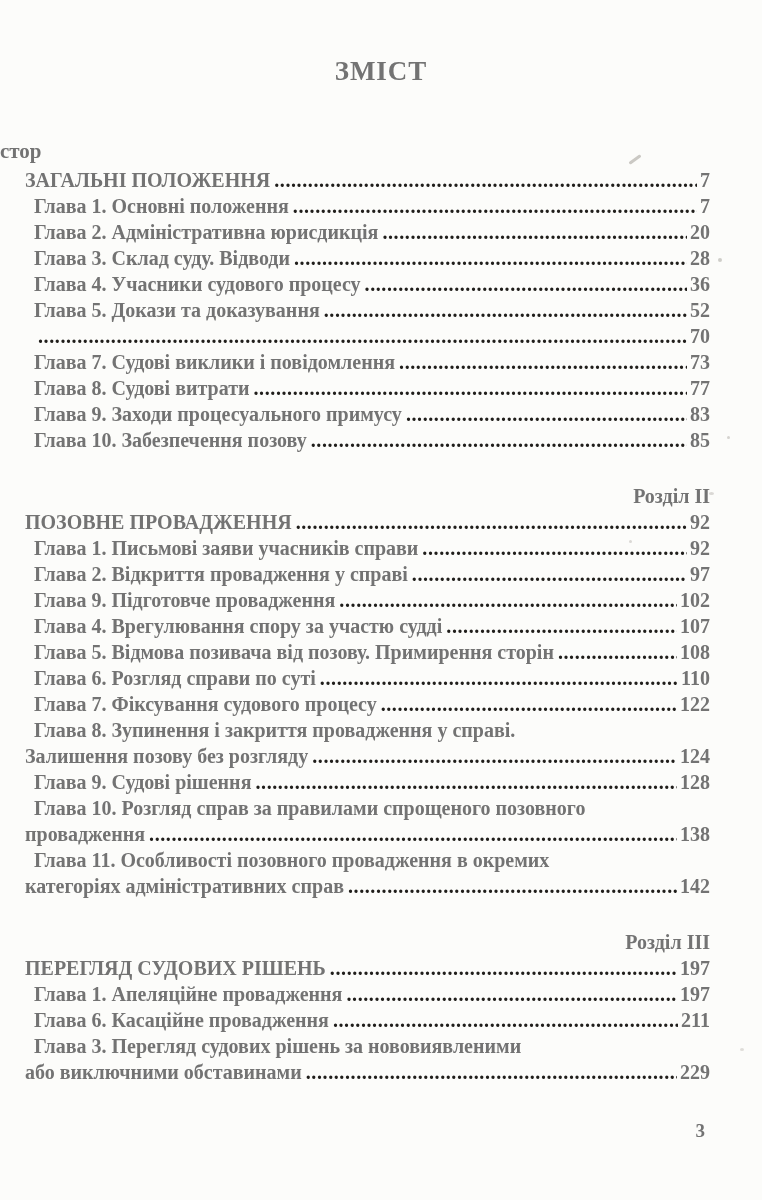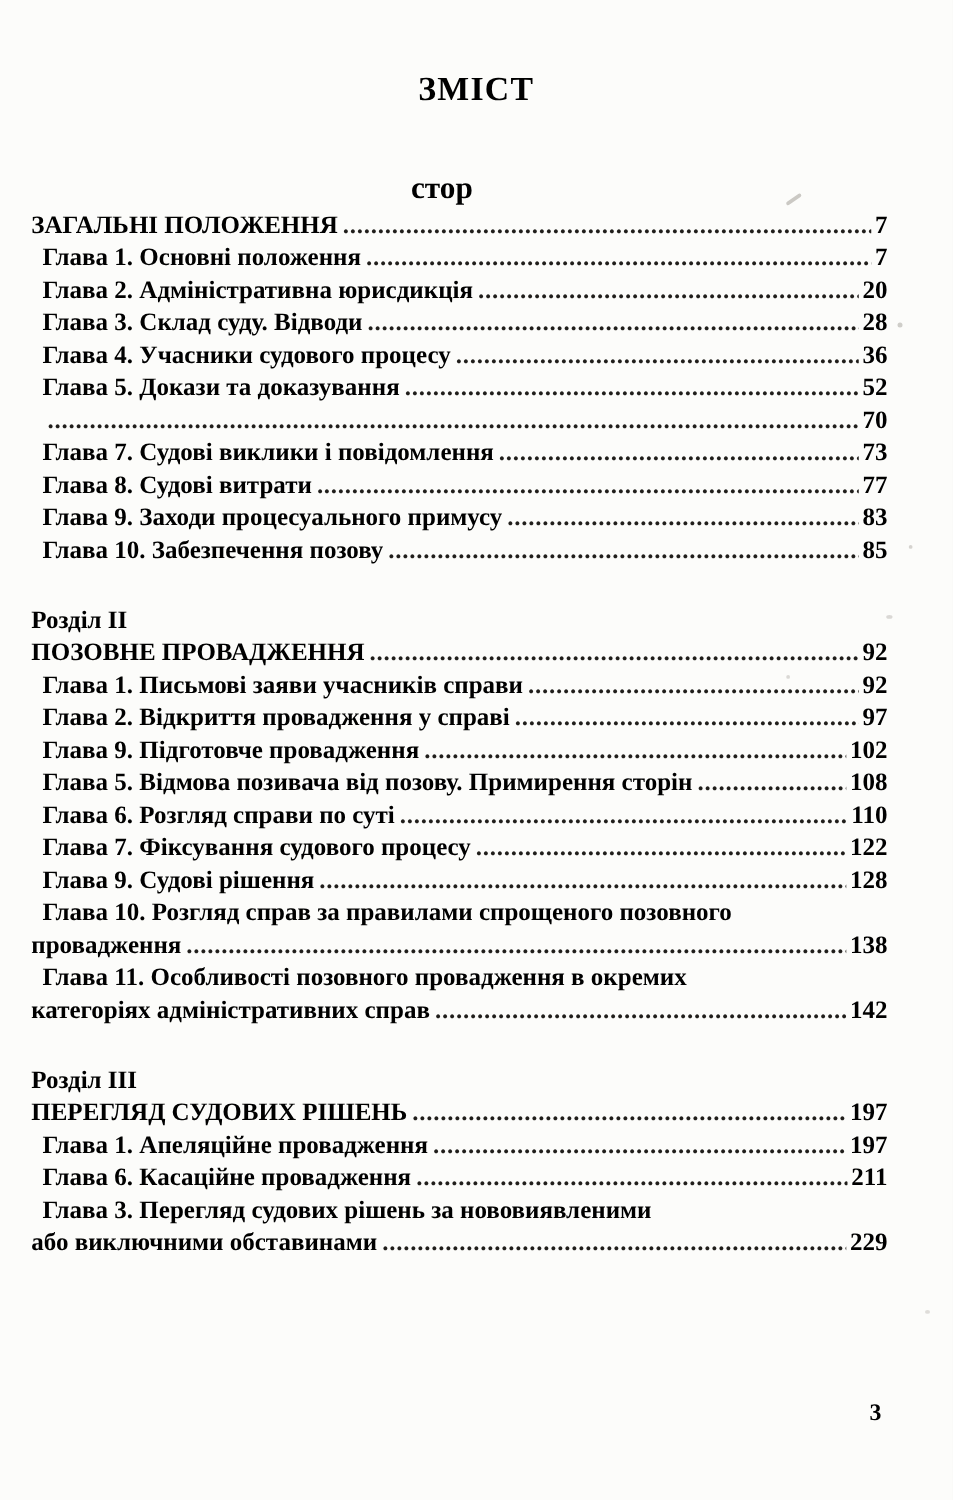--- a/index.html
+++ b/index.html
@@ -6,46 +6,46 @@
   body {
     width: 762px; height: 1200px;
     background: #f4f4f2;
     font-family: "Liberation Serif", serif;
   }
   .page {
     position: relative;
     width: 762px; height: 1200px;
     background: #fcfcfa;
     overflow: hidden;
-    color: #000000;
+    color: #737373;
     font-weight: bold;
   }
   .doc-title {
     padding-top: 56px;
     text-align: center;
     font-size: 27px;
     letter-spacing: 1px;
   }
   .col-header {
     margin: 52px 55px 0 0;
-    text-align: center;
-    font-size: 25px;
+    text-align: left;
+    font-size: 21px;
     line-height: 24px;
   }
   .toc {
     margin: 4px 52px 0 25px; 
   }
   .row {
     display: flex;
     align-items: baseline;
     font-size: 20px;
     line-height: 26px;
     white-space: nowrap;
   }
-  .row.section-gap { margin-top: 30px; }
+  .row.section-gap { margin-top: 30px; justify-content: flex-end; }
   .row.chapter { padding-left: 9px; }
   .row .t { flex: 0 0 auto; }
   .leader {
     flex: 1 1 auto;
     overflow: hidden;
     margin: 0 3px 0 4px;
     min-width: 8px;
     color: #201e1b;
   }
   .leader::after {
@@ -148,33 +148,46 @@
         <span class="t">Глава 2. Відкриття провадження у справі</span>
         <span class="leader"></span>
         <span class="pg">97</span>
       </div>
       <div class="row chapter">
         <span class="t">Глава 9. Підготовче провадження</span>
         <span class="leader"></span>
         <span class="pg">102</span>
       </div>
       <div class="row chapter">
+        <span class="t">Глава 4. Врегулювання спору за участю судді</span>
+        <span class="leader"></span>
+        <span class="pg">107</span>
+      </div>
+      <div class="row chapter">
         <span class="t">Глава 5. Відмова позивача від позову. Примирення сторін</span>
         <span class="leader"></span>
         <span class="pg">108</span>
       </div>
       <div class="row chapter">
         <span class="t">Глава 6. Розгляд справи по суті</span>
         <span class="leader"></span>
         <span class="pg">110</span>
       </div>
       <div class="row chapter">
         <span class="t">Глава 7. Фіксування судового процесу</span>
         <span class="leader"></span>
         <span class="pg">122</span>
+      </div>
+      <div class="row chapter">
+        <span class="t">Глава 8. Зупинення і закриття провадження у справі.</span>
+      </div>
+      <div class="row continuation">
+        <span class="t">Залишення позову без розгляду</span>
+        <span class="leader"></span>
+        <span class="pg">124</span>
       </div>
       <div class="row chapter">
         <span class="t">Глава 9. Судові рішення</span>
         <span class="leader"></span>
         <span class="pg">128</span>
       </div>
       <div class="row chapter">
         <span class="t">Глава 10. Розгляд справ за правилами спрощеного позовного</span>
       </div>
       <div class="row continuation">

